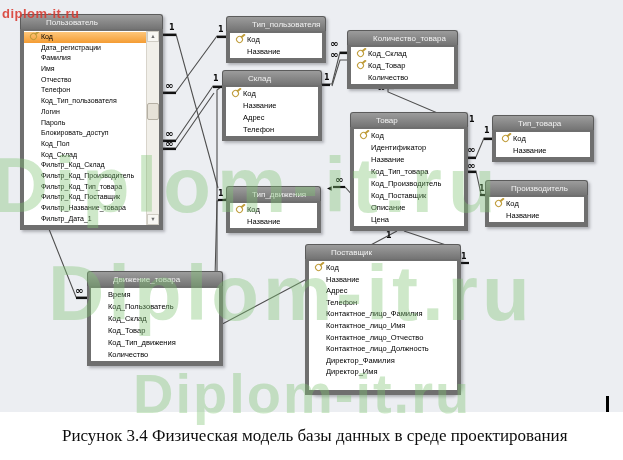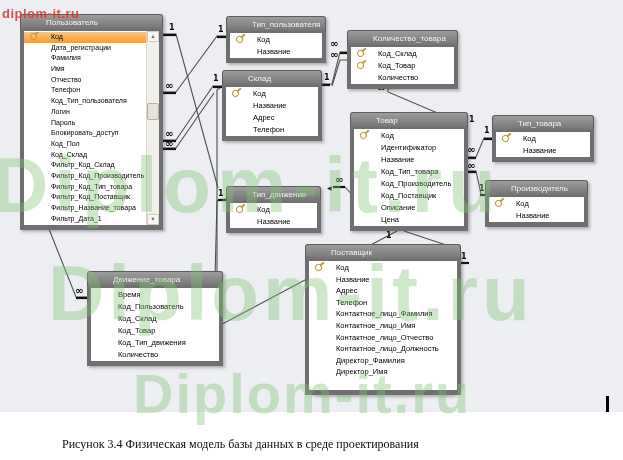--- a/index.html
+++ b/index.html
@@ -7,38 +7,38 @@
          font-family:"Liberation Sans",sans-serif;}
   .diagram-area{position:absolute;left:0;top:0;width:623px;height:412px;background:#eceef2;z-index:0;}
   #connectors{position:absolute;left:0;top:0;z-index:2;pointer-events:none;}
   #tables{position:absolute;left:0;top:0;z-index:3;}
   .tbl{position:absolute;box-sizing:border-box;box-shadow:2px 2px 3px rgba(60,60,70,.35);border-radius:3px 3px 0 0;}
   .tbl-header{height:15px;line-height:15px;padding-left:25px;font-size:8px;color:#f2f2f2;
       background:linear-gradient(#9c9c9c,#747474);border:1px solid #5c5c5c;border-bottom:none;
       border-radius:3px 3px 0 0;box-sizing:border-box;white-space:nowrap;overflow:hidden;}
   .tbl-body{position:relative;background:#ffffff;border:solid #6f6f6f;border-width:2px 4px 5px 4px;
       box-sizing:border-box;padding-top:1px;}
-  .row{position:relative;padding-left:27px;white-space:nowrap;overflow:hidden;color:#000;}
+  .row{position:relative;padding-left:17px;white-space:nowrap;overflow:hidden;color:#000;}
   .row.sel{background:linear-gradient(#fdc67a,#f49c33);}
   .key{position:absolute;left:6px;top:50%;width:5px;height:5px;margin-top:-4px;
       border:1.4px solid #bf9c3a;border-radius:50%;transform:rotate(-40deg);}
   .key::after{content:'';position:absolute;left:4.5px;top:1.1px;width:5px;height:1.6px;background:#bf9c3a;}
   .sb{position:absolute;top:0;right:0;bottom:0;width:12px;background:#f1efe9;border-left:1px solid #d8d4cb;}
   .sb-btn{height:11px;box-sizing:border-box;border:1px solid #cfccc3;background:#f8f7f3;
       font-size:5.5px;line-height:9px;text-align:center;color:#6d6d6d;}
   .sb-btn.down{position:absolute;bottom:0;left:0;right:0;}
   .sb-thumb{position:absolute;left:0px;right:0px;top:72px;height:15px;background:#e6e2d8;
       border:1px solid #b5b0a4;border-radius:2px;}
   .wm-green{position:absolute;z-index:5;font-weight:bold;color:#7fc473;opacity:.38;
       white-space:nowrap;pointer-events:none;line-height:1;}
   .wm-red{position:absolute;left:2px;top:6px;z-index:4;font-weight:bold;font-size:13px;
       letter-spacing:.5px;color:#d93a30;opacity:.88;pointer-events:none;z-index:4;}
   .caption-strip{position:absolute;left:0;top:412px;width:623px;height:48px;background:#ffffff;z-index:1;}
-  .caption{position:absolute;left:62px;top:25px;font-family:"Liberation Serif",serif;
-      font-size:12px;color:#0d0d0d;white-space:nowrap;}
+  .caption{position:absolute;left:62px;top:14px;font-family:"Liberation Serif",serif;
+      font-size:17px;color:#0d0d0d;white-space:nowrap;}
   .cursor-bar{position:absolute;left:606px;top:396px;width:3px;height:16px;background:#000;z-index:6;}
 </style>
 </head>
 <body>
 
 <div class="stage">
   <div class="diagram-area"></div>
   <div class="wm-red">diplom-it.ru</div>
   <svg id="connectors" width="623" height="412" viewBox="0 0 623 412">
       <polyline points="163,34 176,34 218,188" fill="none" stroke="#4f4f4f" stroke-width="1.1"></polyline>

